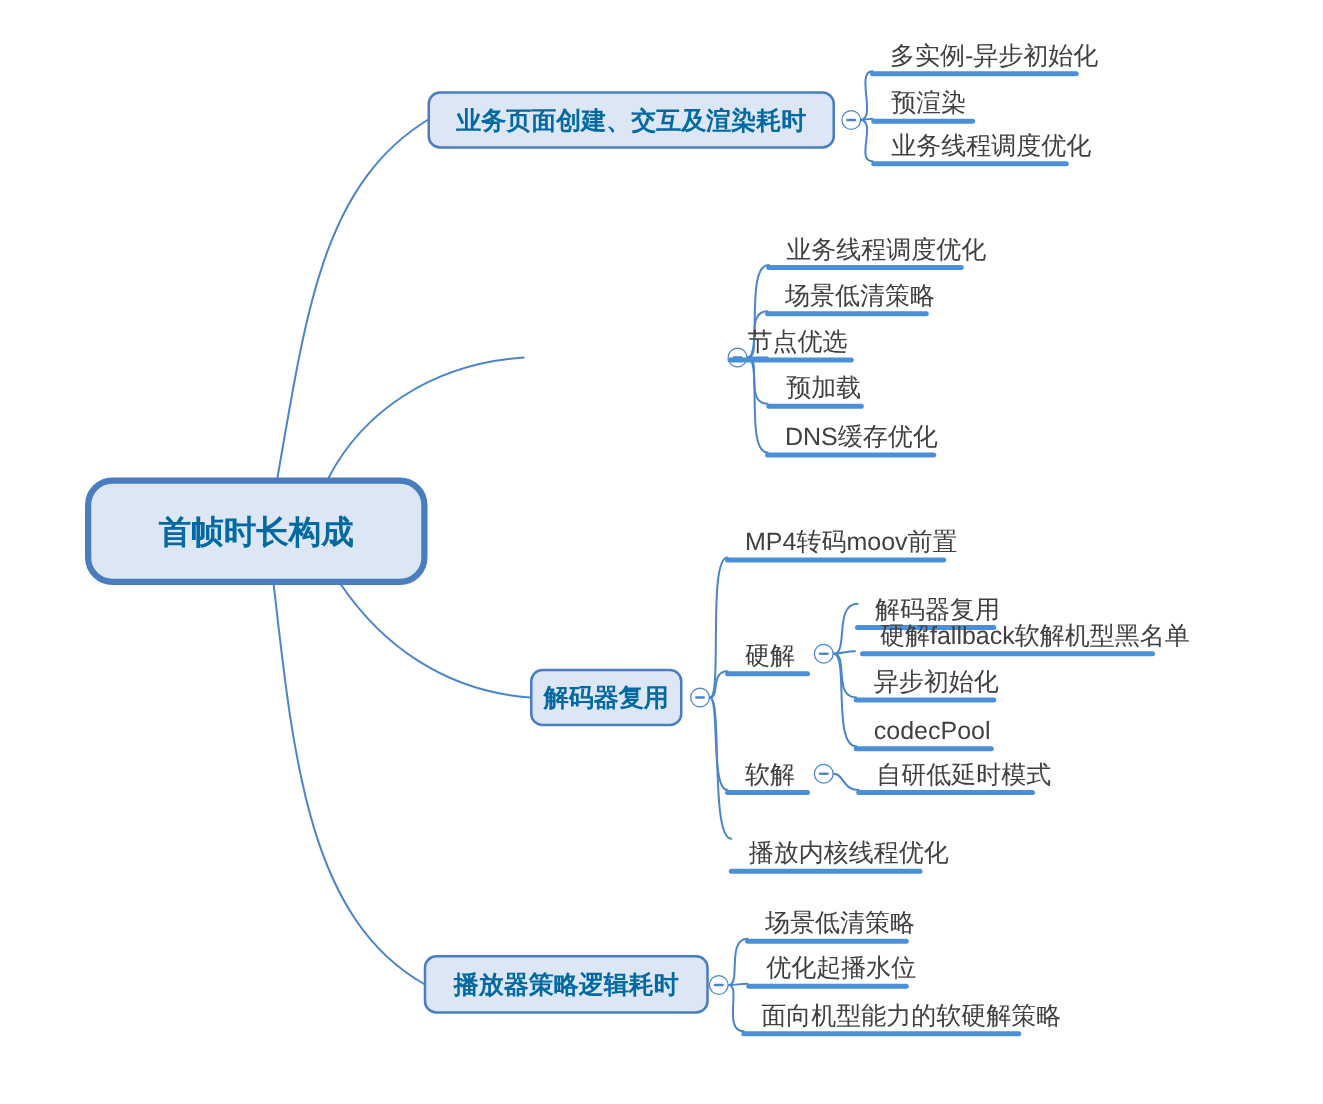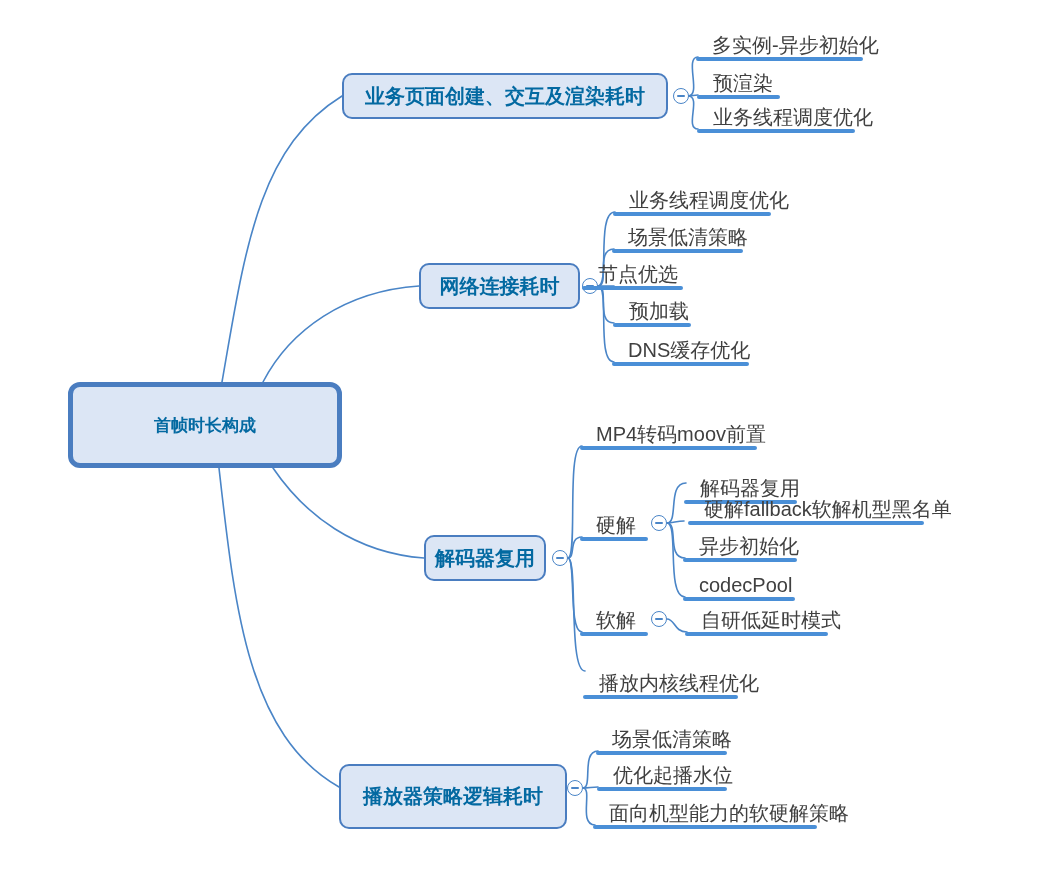--- a/index.html
+++ b/index.html
@@ -5,21 +5,21 @@
   html,body{margin:0;padding:0;background:#ffffff;}
   body{width:1058px;height:883px;overflow:hidden;
        font-family:"Liberation Sans","DejaVu Sans",sans-serif;}
   .canvas{position:relative;width:1058px;height:883px;background:#ffffff;}
   svg.wires{position:absolute;left:0;top:0;width:1058px;height:883px;pointer-events:none;}
   svg.wires path{fill:none;stroke:#4a85c7;stroke-width:1.6;stroke-linecap:round;}
 
   .box{position:absolute;display:flex;align-items:center;justify-content:center;
        background:#dce6f5;border:2.5px solid #4a7dc0;border-radius:10px;
        color:#0369a1;font-weight:600;box-sizing:border-box;white-space:nowrap;}
-  .box.root{border-width:5px;border-radius:12px;font-size:17px;font-weight:700;}
+  .box.root{border-width:5px;border-radius:22px;font-size:26px;font-weight:700;}
   .box.b1{font-size:20px;}
 
   .line-topic{position:absolute;height:27px;}
   .line-topic .tt{position:absolute;left:16px;bottom:6px;font-size:20px;line-height:19px;
                   color:#404040;white-space:nowrap;}
   .line-topic .ul{position:absolute;left:0;bottom:0;width:100%;height:4px;
                   background:#4a8fd7;border-radius:2px;}
 
   .collapse{position:absolute;width:16px;height:16px;border-radius:50%;
             border:1.6px solid #4a85c7;background:#ffffff;box-sizing:border-box;
@@ -65,27 +65,24 @@
     <path d="M 583,788 C 593,788 578,825 595,825"></path>
   </svg>
 
   <div class="box root" style="left:68px;top:382px;width:274px;height:86px;">
     <span>首帧时长构成</span>
   </div>
 
   <div class="box b1" style="left:342px;top:73px;width:326px;height:46px;">
     <span>业务页面创建、交互及渲染耗时</span>
   </div>
-  <div class="box b1" style="left:419px;top:263px;width:161px;height:46px;">
-    <span>网络连接耗时</span>
-  </div>
   <div class="box b1" style="left:424px;top:535px;width:122px;height:46px;">
     <span>解码器复用</span>
   </div>
-  <div class="box b1" style="left:339px;top:764px;width:228px;height:65px;">
+  <div class="box b1" style="left:339px;top:764px;width:228px;height:47px;">
     <span>播放器策略逻辑耗时</span>
   </div>
 
   <div class="collapse" style="left:673px;top:88px;">
       <span class="minus"></span>
     </div>
   <div class="collapse" style="left:582px;top:278px;">
       <span class="minus"></span>
     </div>
   <div class="collapse" style="left:552px;top:550px;">

